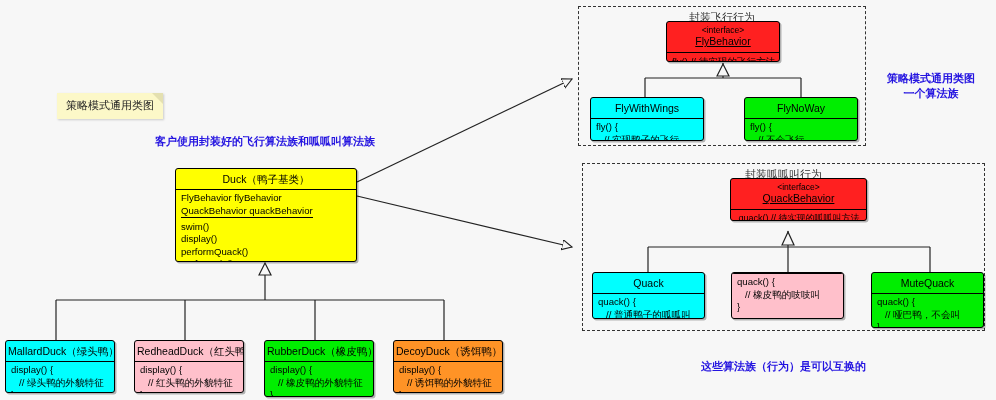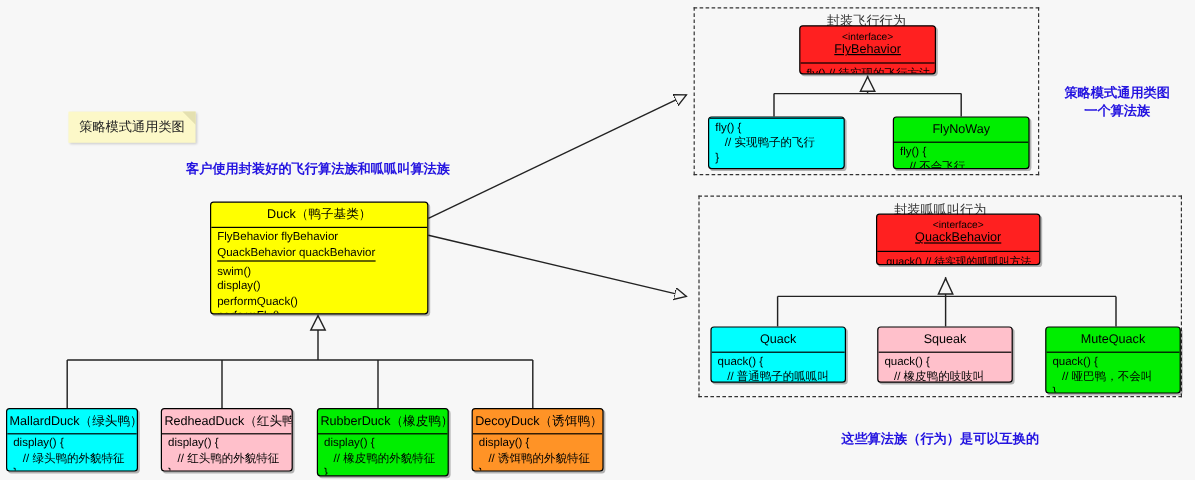--- a/index.html
+++ b/index.html
@@ -187,20 +187,21 @@
   <div class="uml" style="left:666px;top:21px;width:114px;height:41px;background:#ff2020;">
     <div class="title">
       <span class="stereo">&lt;interface&gt;</span>
       <span class="iname">FlyBehavior</span>
     </div>
     <div class="sep"></div>
     <div class="body" style="text-align:center;padding-top:3px;">fly() // 待实现的飞行方法</div>
   </div>
 
   <div class="uml" style="left:590px;top:97px;width:114px;height:44px;background:#00ffff;">
+    <div class="title">FlyWithWings</div>
     <div class="sep"></div>
     <div class="body">fly() {
    // 实现鸭子的飞行
 }</div>
   </div>
 
   <div class="uml" style="left:744px;top:97px;width:114px;height:44px;background:#00ee00;">
     <div class="title">FlyNoWay</div>
     <div class="sep"></div>
     <div class="body">fly() {
@@ -227,21 +228,20 @@
 
   <div class="uml" style="left:592px;top:272px;width:113px;height:47px;background:#00ffff;">
     <div class="title">Quack</div>
     <div class="sep"></div>
     <div class="body">quack() {
    // 普通鸭子的呱呱叫
 }</div>
   </div>
 
   <div class="uml" style="left:731px;top:272px;width:113px;height:47px;background:#ffc0cb;">
-    <div class="title">Squeak</div>
     <div class="sep"></div>
     <div class="body">quack() {
    // 橡皮鸭的吱吱叫
 }</div>
   </div>
 
   <div class="uml" style="left:871px;top:272px;width:113px;height:56px;background:#00ee00;">
     <div class="title">MuteQuack</div>
     <div class="sep"></div>
     <div class="body">quack() {

